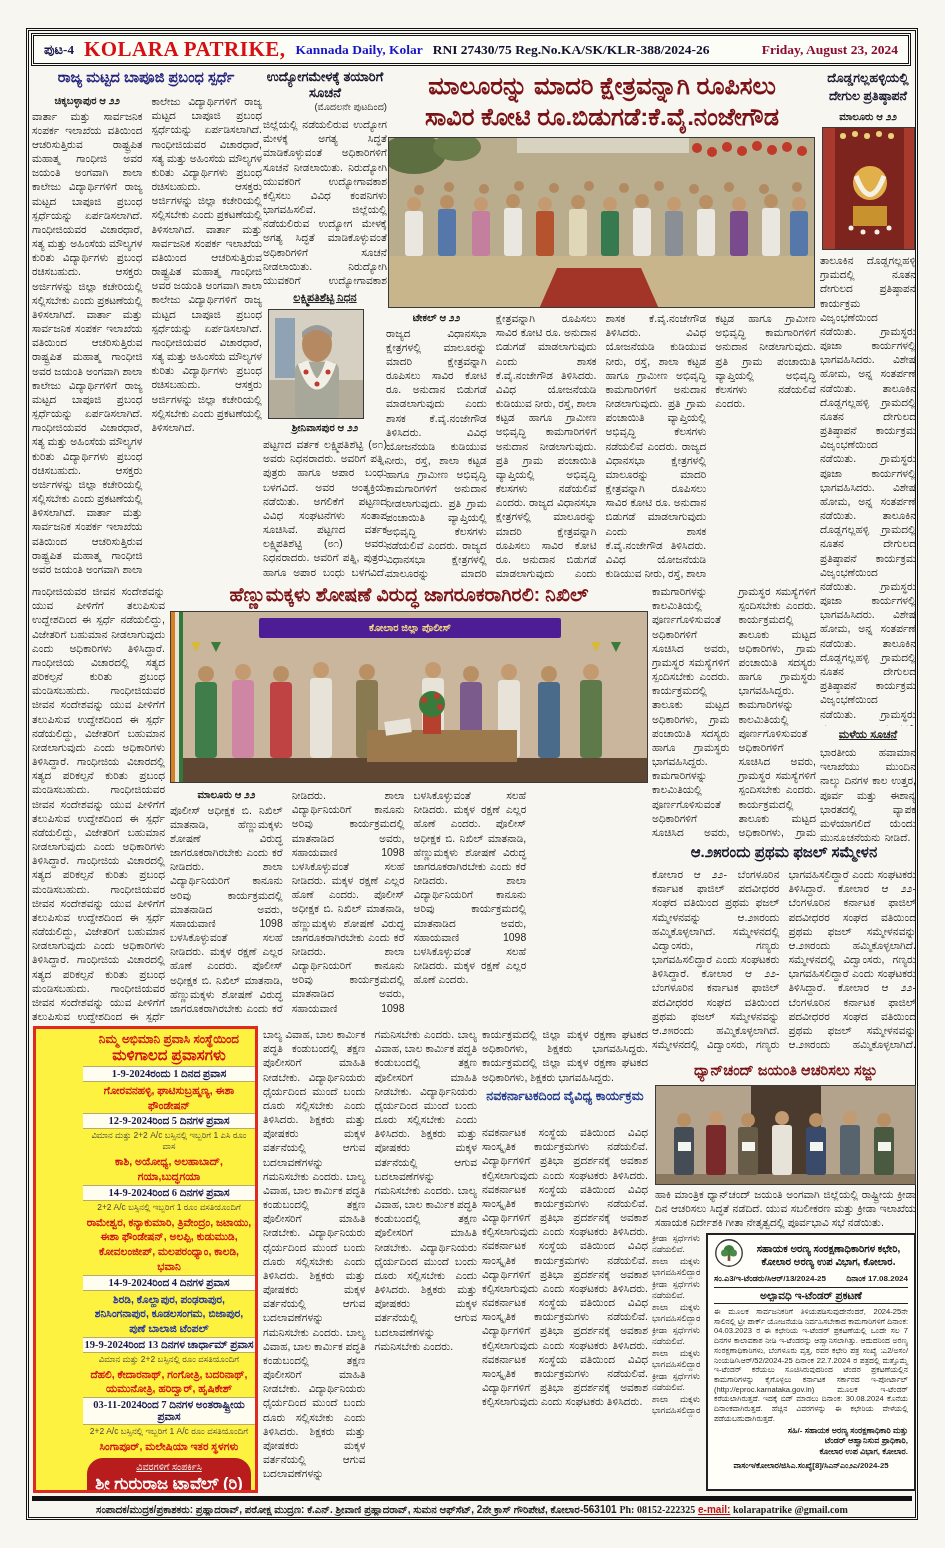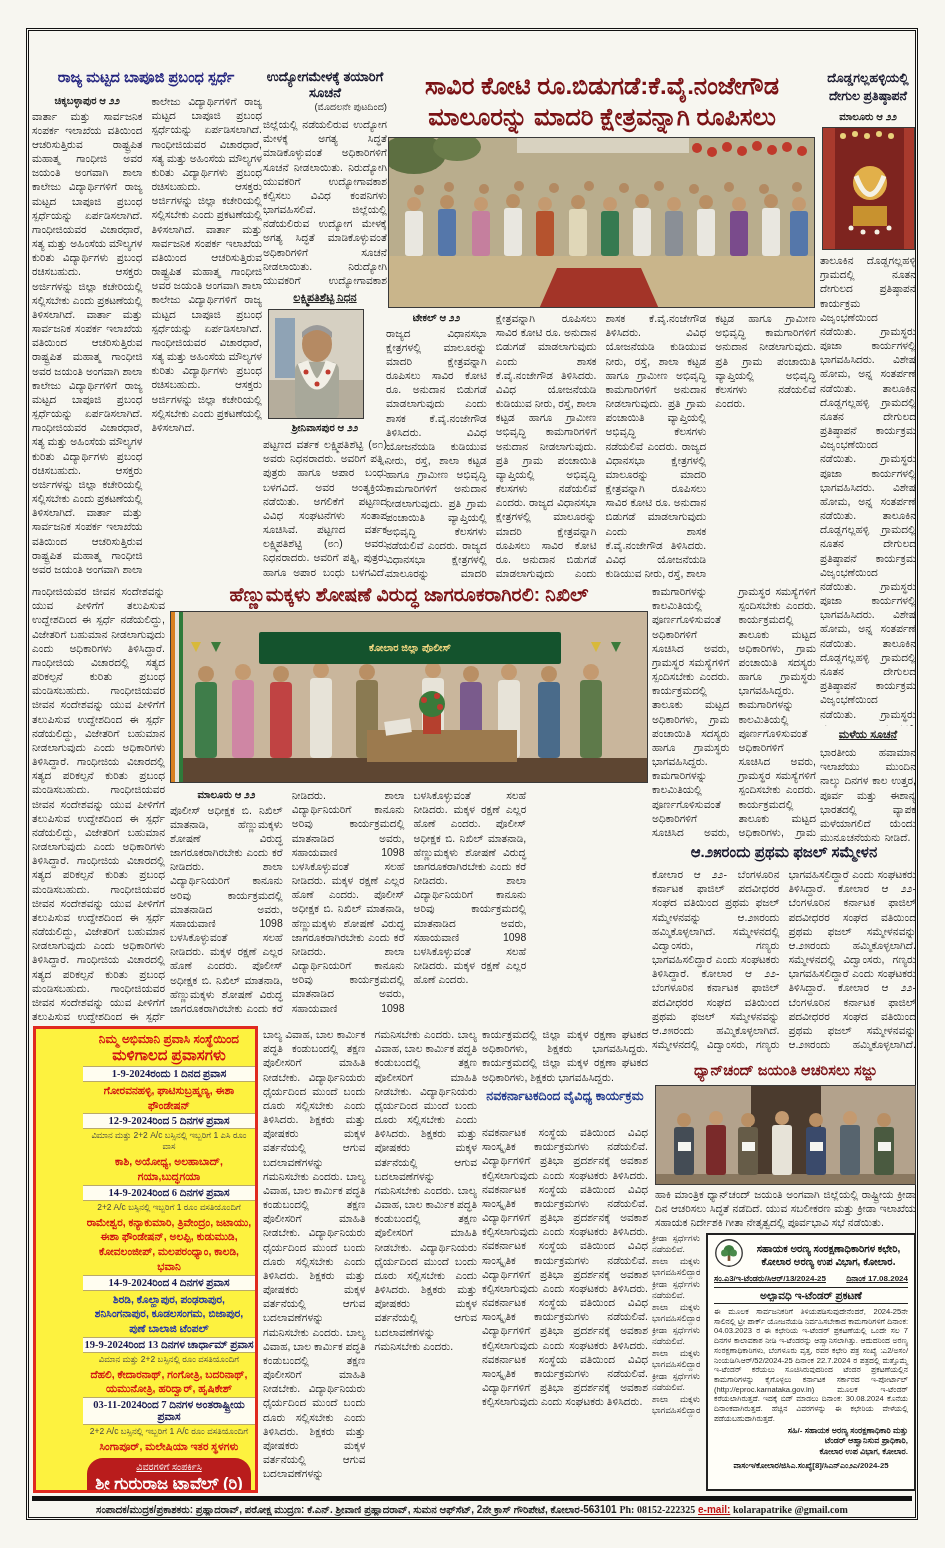--- a/index.html
+++ b/index.html
@@ -18,21 +18,21 @@
   .c2{column-count:2;column-gap:9px;}
   .c4{column-count:4;column-gap:9px;}
   .dl{display:block;text-align:center;font-weight:bold;font-size:10px;margin-bottom:1px;}
   .hl{font-weight:bold;text-align:center;overflow:hidden;}
   .h-navy{color:#24247f;}
   .h-maroon{color:#7a1215;}
   .h-black{color:#15152a;}
   .subhead{font-weight:bold;text-align:center;text-decoration:underline;font-size:11px;color:#222;}
   .photo{border:1px solid #3a3a3a;overflow:hidden;background:#b9ad8d;}
   .photo svg{display:block;}
-  .banner{position:absolute;left:88px;top:20px;width:302px;height:32px;background:#14532d;color:#f3d982;
+  .banner{position:absolute;left:88px;top:6px;width:302px;height:20px;background:#4c1d95;color:#f3d982;
           font-size:10px;font-weight:bold;display:flex;align-items:center;justify-content:center;border-radius:2px;}
   
   .adbox{border:3px solid #e02a20;background:#fdf23f;overflow:hidden;padding-left:47px;}
   .ad-head1{color:#d01212;font-weight:bold;font-size:12px;text-align:center;padding-top:3px;}
   .ad-head2{color:#d01212;font-weight:bold;font-size:15px;text-align:center;padding-bottom:2px;}
   .ad-date{background:#fffdf0;border-top:1px solid #b9a96a;border-bottom:1px solid #b9a96a;
            color:#1a1a4e;font-weight:bold;font-size:10.5px;text-align:center;padding:1px 0;font-family:"Liberation Serif",serif;}
   .ad-note{font-size:8.5px;color:#444;text-align:center;padding:1px 2px;}
   .ad-dest{font-weight:bold;font-size:10.5px;text-align:center;padding:1px 3px;line-height:1.4;}
   .dest-red{color:#d01212;border-radius:6px;}
@@ -40,38 +40,45 @@
   .ad-purple{background:#b91c1c;border-radius:16px;margin:3px 4px;padding:3px 2px;}
   .ad-contact-small{color:#fff;font-size:9.5px;text-align:center;text-decoration:underline;}
   .ad-agency{color:#fff;font-size:16.5px;font-weight:bold;text-align:center;margin:1px 0 3px;}
   .ad-addr{background:#fdfdf6;border-radius:8px;margin:3px 6px;padding:2px 5px;font-size:8.5px;
            color:#6b1d62;text-align:center;font-weight:bold;line-height:1.35;}
   .ad-phone{color:#c01212;font-weight:bold;font-size:11px;text-align:center;line-height:1.5;}
   
   .notice{background:#fffef8;border:2px solid #222;padding:3px 6px;overflow:hidden;}
   .nt-head{display:flex;align-items:center;gap:5px;}
   .nt-office{flex:1;font-weight:bold;font-size:10px;text-align:center;line-height:1.35;color:#111;}
-  .nt-ref{display:flex;justify-content:space-between;font-size:8px;font-weight:bold;margin-top:2px;text-decoration:underline;}
+  .nt-ref{display:flex;justify-content:space-between;font-size:8px;font-weight:bold;margin-top:2px;}
   .nt-title{border-top:1.5px solid #222;border-bottom:1.5px solid #222;font-weight:bold;font-size:10.5px;
             text-align:center;margin:3px 0;padding:1px 0;}
   .nt-body{font-size:7.6px;line-height:1.28;text-align:justify;}
   .nt-sign{font-size:8px;font-weight:bold;text-align:right;line-height:1.35;margin-top:2px;}
   .nt-bottom{font-size:7.8px;font-weight:bold;text-align:center;margin-top:3px;}
   .footer-bar{background:#111;}
   .footer-line{font-size:10px;text-align:center;color:#222;font-weight:600;white-space:nowrap;overflow:hidden;}
   .footer-line .ph{font-family:"Liberation Serif",serif;font-weight:bold;}
   .footer-line .em{color:#c01212;text-decoration:underline;font-weight:bold;}
 </style>
 </head>
 <body>
 
 <div class="page">
 
   <div class="abs frame"></div>
 
+  <div class="abs masthead">
+    <span class="mh-page">ಪುಟ-4</span>
+    <span class="mh-name">KOLARA PATRIKE,</span>
+    <span class="mh-sub">Kannada Daily, Kolar</span>
+    <span class="mh-reg">RNI 27430/75 Reg.No.KA/SK/KLR-388/2024-26</span>
+    <span class="mh-date">Friday, August 23, 2024</span>
+  </div>
 
   <div class="abs hl h-navy" style="left:32px;top:69px;width:228px;height:23px;font-size:14.5px;white-space:nowrap">ರಾಜ್ಯ ಮಟ್ಟದ ಬಾಪೂಜಿ ಪ್ರಬಂಧ ಸ್ಪರ್ಧೆ</div>
   <div class="abs bt c2" style="left:32px;top:94px;width:230px;height:487px">
     <span class="dl">ಚಿಕ್ಕಬಳ್ಳಾಪುರ ಆ ೨೨</span>
     <span>ವಾರ್ತಾ ಮತ್ತು ಸಾರ್ವಜನಿಕ ಸಂಪರ್ಕ ಇಲಾಖೆಯ ವತಿಯಿಂದ ಆಚರಿಸುತ್ತಿರುವ ರಾಷ್ಟ್ರಪಿತ ಮಹಾತ್ಮ ಗಾಂಧೀಜಿ ಅವರ ಜಯಂತಿ ಅಂಗವಾಗಿ ಶಾಲಾ ಕಾಲೇಜು ವಿದ್ಯಾರ್ಥಿಗಳಿಗೆ ರಾಜ್ಯ ಮಟ್ಟದ ಬಾಪೂಜಿ ಪ್ರಬಂಧ ಸ್ಪರ್ಧೆಯನ್ನು ಏರ್ಪಡಿಸಲಾಗಿದೆ. ಗಾಂಧೀಜಿಯವರ ವಿಚಾರಧಾರೆ, ಸತ್ಯ ಮತ್ತು ಅಹಿಂಸೆಯ ಮೌಲ್ಯಗಳ ಕುರಿತು ವಿದ್ಯಾರ್ಥಿಗಳು ಪ್ರಬಂಧ ರಚಿಸಬಹುದು. ಆಸಕ್ತರು ಅರ್ಜಿಗಳನ್ನು ಜಿಲ್ಲಾ ಕಚೇರಿಯಲ್ಲಿ ಸಲ್ಲಿಸಬೇಕು ಎಂದು ಪ್ರಕಟಣೆಯಲ್ಲಿ ತಿಳಿಸಲಾಗಿದೆ. ವಾರ್ತಾ ಮತ್ತು ಸಾರ್ವಜನಿಕ ಸಂಪರ್ಕ ಇಲಾಖೆಯ ವತಿಯಿಂದ ಆಚರಿಸುತ್ತಿರುವ ರಾಷ್ಟ್ರಪಿತ ಮಹಾತ್ಮ ಗಾಂಧೀಜಿ ಅವರ ಜಯಂತಿ ಅಂಗವಾಗಿ ಶಾಲಾ ಕಾಲೇಜು ವಿದ್ಯಾರ್ಥಿಗಳಿಗೆ ರಾಜ್ಯ ಮಟ್ಟದ ಬಾಪೂಜಿ ಪ್ರಬಂಧ ಸ್ಪರ್ಧೆಯನ್ನು ಏರ್ಪಡಿಸಲಾಗಿದೆ. ಗಾಂಧೀಜಿಯವರ ವಿಚಾರಧಾರೆ, ಸತ್ಯ ಮತ್ತು ಅಹಿಂಸೆಯ ಮೌಲ್ಯಗಳ ಕುರಿತು ವಿದ್ಯಾರ್ಥಿಗಳು ಪ್ರಬಂಧ ರಚಿಸಬಹುದು. ಆಸಕ್ತರು ಅರ್ಜಿಗಳನ್ನು ಜಿಲ್ಲಾ ಕಚೇರಿಯಲ್ಲಿ ಸಲ್ಲಿಸಬೇಕು ಎಂದು ಪ್ರಕಟಣೆಯಲ್ಲಿ ತಿಳಿಸಲಾಗಿದೆ. ವಾರ್ತಾ ಮತ್ತು ಸಾರ್ವಜನಿಕ ಸಂಪರ್ಕ ಇಲಾಖೆಯ ವತಿಯಿಂದ ಆಚರಿಸುತ್ತಿರುವ ರಾಷ್ಟ್ರಪಿತ ಮಹಾತ್ಮ ಗಾಂಧೀಜಿ ಅವರ ಜಯಂತಿ ಅಂಗವಾಗಿ ಶಾಲಾ ಕಾಲೇಜು ವಿದ್ಯಾರ್ಥಿಗಳಿಗೆ ರಾಜ್ಯ ಮಟ್ಟದ ಬಾಪೂಜಿ ಪ್ರಬಂಧ ಸ್ಪರ್ಧೆಯನ್ನು ಏರ್ಪಡಿಸಲಾಗಿದೆ. ಗಾಂಧೀಜಿಯವರ ವಿಚಾರಧಾರೆ, ಸತ್ಯ ಮತ್ತು ಅಹಿಂಸೆಯ ಮೌಲ್ಯಗಳ ಕುರಿತು ವಿದ್ಯಾರ್ಥಿಗಳು ಪ್ರಬಂಧ ರಚಿಸಬಹುದು. ಆಸಕ್ತರು ಅರ್ಜಿಗಳನ್ನು ಜಿಲ್ಲಾ ಕಚೇರಿಯಲ್ಲಿ ಸಲ್ಲಿಸಬೇಕು ಎಂದು ಪ್ರಕಟಣೆಯಲ್ಲಿ ತಿಳಿಸಲಾಗಿದೆ. ವಾರ್ತಾ ಮತ್ತು ಸಾರ್ವಜನಿಕ ಸಂಪರ್ಕ ಇಲಾಖೆಯ ವತಿಯಿಂದ ಆಚರಿಸುತ್ತಿರುವ ರಾಷ್ಟ್ರಪಿತ ಮಹಾತ್ಮ ಗಾಂಧೀಜಿ ಅವರ ಜಯಂತಿ ಅಂಗವಾಗಿ ಶಾಲಾ ಕಾಲೇಜು ವಿದ್ಯಾರ್ಥಿಗಳಿಗೆ ರಾಜ್ಯ ಮಟ್ಟದ ಬಾಪೂಜಿ ಪ್ರಬಂಧ ಸ್ಪರ್ಧೆಯನ್ನು ಏರ್ಪಡಿಸಲಾಗಿದೆ. ಗಾಂಧೀಜಿಯವರ ವಿಚಾರಧಾರೆ, ಸತ್ಯ ಮತ್ತು ಅಹಿಂಸೆಯ ಮೌಲ್ಯಗಳ ಕುರಿತು ವಿದ್ಯಾರ್ಥಿಗಳು ಪ್ರಬಂಧ ರಚಿಸಬಹುದು. ಆಸಕ್ತರು ಅರ್ಜಿಗಳನ್ನು ಜಿಲ್ಲಾ ಕಚೇರಿಯಲ್ಲಿ ಸಲ್ಲಿಸಬೇಕು ಎಂದು ಪ್ರಕಟಣೆಯಲ್ಲಿ ತಿಳಿಸಲಾಗಿದೆ.</span>
   </div>
   <div class="abs bt" style="left:32px;top:584px;width:133px;height:440px">
     <span>ಗಾಂಧೀಜಿಯವರ ಜೀವನ ಸಂದೇಶವನ್ನು ಯುವ ಪೀಳಿಗೆಗೆ ತಲುಪಿಸುವ ಉದ್ದೇಶದಿಂದ ಈ ಸ್ಪರ್ಧೆ ನಡೆಯಲಿದ್ದು, ವಿಜೇತರಿಗೆ ಬಹುಮಾನ ನೀಡಲಾಗುವುದು ಎಂದು ಅಧಿಕಾರಿಗಳು ತಿಳಿಸಿದ್ದಾರೆ. ಗಾಂಧೀಜಿಯ ವಿಚಾರದಲ್ಲಿ ಸತ್ಯದ ಪರಿಕಲ್ಪನೆ ಕುರಿತು ಪ್ರಬಂಧ ಮಂಡಿಸಬಹುದು. ಗಾಂಧೀಜಿಯವರ ಜೀವನ ಸಂದೇಶವನ್ನು ಯುವ ಪೀಳಿಗೆಗೆ ತಲುಪಿಸುವ ಉದ್ದೇಶದಿಂದ ಈ ಸ್ಪರ್ಧೆ ನಡೆಯಲಿದ್ದು, ವಿಜೇತರಿಗೆ ಬಹುಮಾನ ನೀಡಲಾಗುವುದು ಎಂದು ಅಧಿಕಾರಿಗಳು ತಿಳಿಸಿದ್ದಾರೆ. ಗಾಂಧೀಜಿಯ ವಿಚಾರದಲ್ಲಿ ಸತ್ಯದ ಪರಿಕಲ್ಪನೆ ಕುರಿತು ಪ್ರಬಂಧ ಮಂಡಿಸಬಹುದು. ಗಾಂಧೀಜಿಯವರ ಜೀವನ ಸಂದೇಶವನ್ನು ಯುವ ಪೀಳಿಗೆಗೆ ತಲುಪಿಸುವ ಉದ್ದೇಶದಿಂದ ಈ ಸ್ಪರ್ಧೆ ನಡೆಯಲಿದ್ದು, ವಿಜೇತರಿಗೆ ಬಹುಮಾನ ನೀಡಲಾಗುವುದು ಎಂದು ಅಧಿಕಾರಿಗಳು ತಿಳಿಸಿದ್ದಾರೆ. ಗಾಂಧೀಜಿಯ ವಿಚಾರದಲ್ಲಿ ಸತ್ಯದ ಪರಿಕಲ್ಪನೆ ಕುರಿತು ಪ್ರಬಂಧ ಮಂಡಿಸಬಹುದು. ಗಾಂಧೀಜಿಯವರ ಜೀವನ ಸಂದೇಶವನ್ನು ಯುವ ಪೀಳಿಗೆಗೆ ತಲುಪಿಸುವ ಉದ್ದೇಶದಿಂದ ಈ ಸ್ಪರ್ಧೆ ನಡೆಯಲಿದ್ದು, ವಿಜೇತರಿಗೆ ಬಹುಮಾನ ನೀಡಲಾಗುವುದು ಎಂದು ಅಧಿಕಾರಿಗಳು ತಿಳಿಸಿದ್ದಾರೆ. ಗಾಂಧೀಜಿಯ ವಿಚಾರದಲ್ಲಿ ಸತ್ಯದ ಪರಿಕಲ್ಪನೆ ಕುರಿತು ಪ್ರಬಂಧ ಮಂಡಿಸಬಹುದು. ಗಾಂಧೀಜಿಯವರ ಜೀವನ ಸಂದೇಶವನ್ನು ಯುವ ಪೀಳಿಗೆಗೆ ತಲುಪಿಸುವ ಉದ್ದೇಶದಿಂದ ಈ ಸ್ಪರ್ಧೆ ನಡೆಯಲಿದ್ದು, ವಿಜೇತರಿಗೆ ಬಹುಮಾನ ನೀಡಲಾಗುವುದು ಎಂದು ಅಧಿಕಾರಿಗಳು ತಿಳಿಸಿದ್ದಾರೆ. ಗಾಂಧೀಜಿಯ ವಿಚಾರದಲ್ಲಿ ಸತ್ಯದ ಪರಿಕಲ್ಪನೆ ಕುರಿತು ಪ್ರಬಂಧ ಮಂಡಿಸಬಹುದು.</span>
   </div>
 
@@ -94,22 +101,22 @@
         <circle cx="48" cy="74" r="2.5" fill="#c03a2e"></circle>
         <circle cx="59" cy="62" r="2.5" fill="#c03a2e"></circle>
     </svg>
   </div>
   <div class="abs dl" style="left:263px;top:422px;width:124px;height:13px">ಶ್ರೀನಿವಾಸಪುರ ಆ ೨೨</div>
   <div class="abs bt" style="left:263px;top:437px;width:124px;height:144px">
     <span>ಪಟ್ಟಣದ ವರ್ತಕ ಲಕ್ಷ್ಮಿಪತಿಶೆಟ್ಟಿ (೮೧) ಅವರು ನಿಧನರಾದರು. ಅವರಿಗೆ ಪತ್ನಿ, ಪುತ್ರರು ಹಾಗೂ ಅಪಾರ ಬಂಧು ಬಳಗವಿದೆ. ಅವರ ಅಂತ್ಯಕ್ರಿಯೆ ನಡೆಯಿತು. ಅಗಲಿಕೆಗೆ ಪಟ್ಟಣದ ವಿವಿಧ ಸಂಘಟನೆಗಳು ಸಂತಾಪ ಸೂಚಿಸಿವೆ. ಪಟ್ಟಣದ ವರ್ತಕ ಲಕ್ಷ್ಮಿಪತಿಶೆಟ್ಟಿ (೮೧) ಅವರು ನಿಧನರಾದರು. ಅವರಿಗೆ ಪತ್ನಿ, ಪುತ್ರರು ಹಾಗೂ ಅಪಾರ ಬಂಧು ಬಳಗವಿದೆ. ಅವರ ಅಂತ್ಯಕ್ರಿಯೆ ನಡೆಯಿತು. ಅಗಲಿಕೆಗೆ ಪಟ್ಟಣದ ವಿವಿಧ ಸಂಘಟನೆಗಳು ಸಂತಾಪ ಸೂಚಿಸಿವೆ. ಪಟ್ಟಣದ ವರ್ತಕ ಲಕ್ಷ್ಮಿಪತಿಶೆಟ್ಟಿ (೮೧) ಅವರು ನಿಧನರಾದರು. ಅವರಿಗೆ ಪತ್ನಿ, ಪುತ್ರರು ಹಾಗೂ ಅಪಾರ ಬಂಧು ಬಳಗವಿದೆ. ಅವರ ಅಂತ್ಯಕ್ರಿಯೆ ನಡೆಯಿತು. ಅಗಲಿಕೆಗೆ ಪಟ್ಟಣದ ವಿವಿಧ ಸಂಘಟನೆಗಳು ಸಂತಾಪ ಸೂಚಿಸಿವೆ.</span>
   </div>
 
   <div class="abs hl h-maroon" style="left:386px;top:70px;width:432px;height:64px;font-size:24px;line-height:1.3">
+    <div>ಮಾಲೂರನ್ನು ಮಾದರಿ ಕ್ಷೇತ್ರವನ್ನಾಗಿ ರೂಪಿಸಲು</div>
     <div>ಸಾವಿರ ಕೋಟಿ ರೂ.ಬಿಡುಗಡೆ:ಕೆ.ವೈ.ನಂಜೇಗೌಡ</div>
-    <div>ಮಾಲೂರನ್ನು ಮಾದರಿ ಕ್ಷೇತ್ರವನ್ನಾಗಿ ರೂಪಿಸಲು</div>
   </div>
   <div class="abs photo" style="left:388px;top:137px;width:427px;height:171px">
     <svg viewBox="0 0 427 171" width="427" height="171" preserveAspectRatio="none">
       <rect width="427" height="171" fill="#b9ad8d"></rect>
       <rect y="118" width="427" height="53" fill="#c9b58b"></rect>
       <polygon points="150,171 270,171 252,130 168,130" fill="#a33428"></polygon>
       <ellipse cx="25" cy="16" rx="32" ry="20" fill="#5d6f41"></ellipse>
       <ellipse cx="68" cy="9" rx="24" ry="14" fill="#6a7c4a"></ellipse>
       <rect x="128" y="0" width="172" height="15" fill="#d8d2c0"></rect>
       <g fill="#c0392b">

